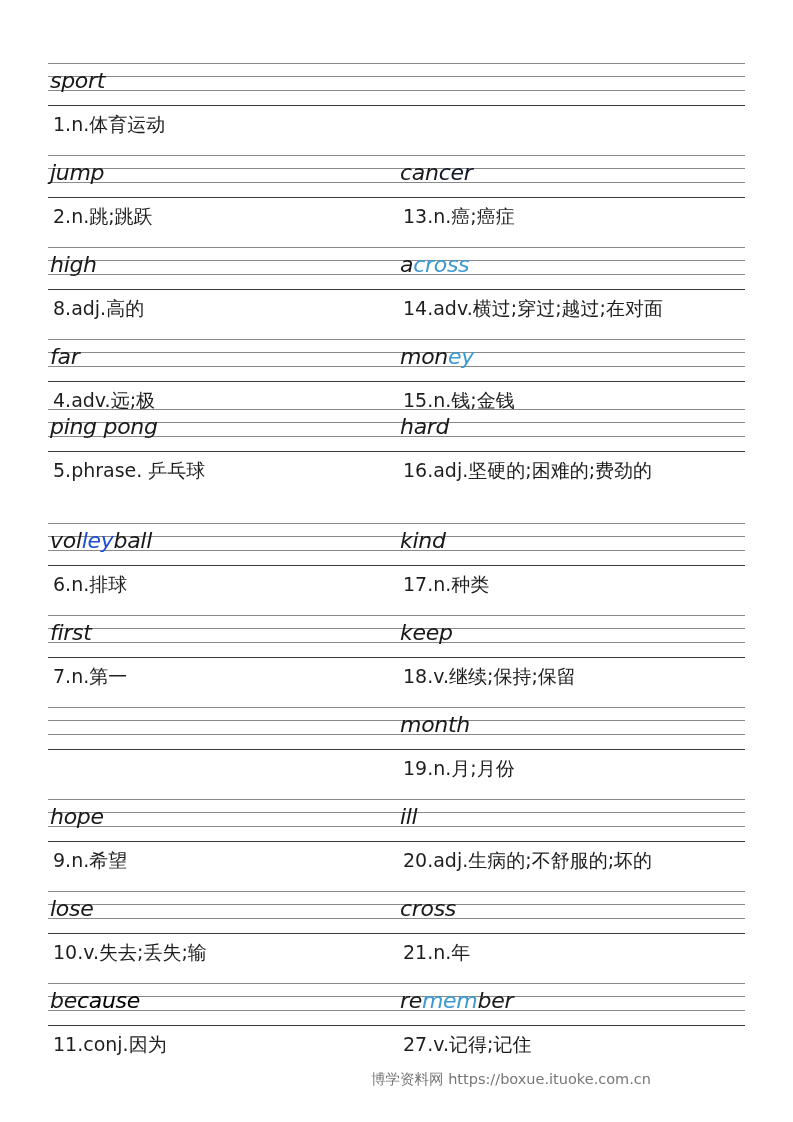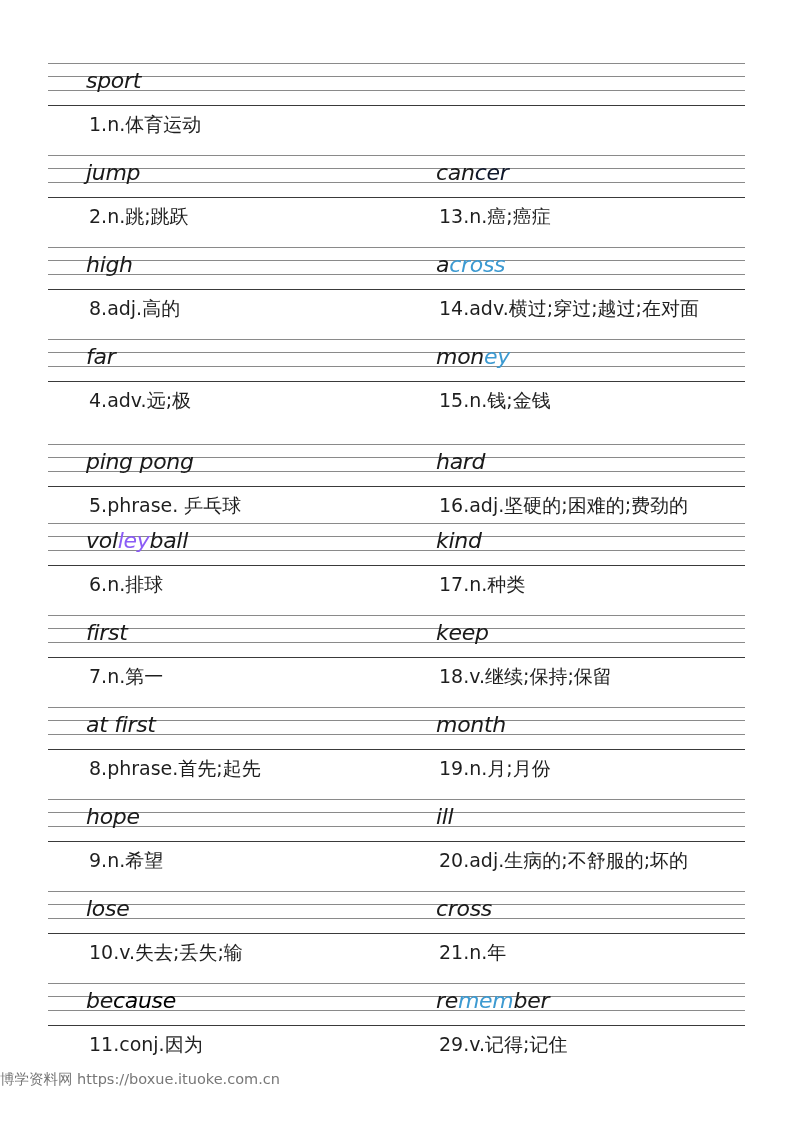--- a/index.html
+++ b/index.html
@@ -5,28 +5,28 @@
   html, body { margin:0; padding:0; background:#ffffff; }
   body { width:793px; height:1122px; position:relative; overflow:hidden;
          font-family:"DejaVu Sans", sans-serif; color:#222; }
   .row { position:absolute; left:48px; width:697px; height:92px; }
   .lines { position:absolute; left:0; top:0; width:697px; height:44px; }
   .ln { position:absolute; left:0; width:697px; height:1px; background:#8a8a8a; }
   .ln.l1 { top:0; }
   .ln.l2 { top:13px; }
   .ln.l3 { top:27px; }
   .ln.l4 { top:42px; height:1px; background:#3a3a3a; }
-  .cell { position:absolute; top:0; width:348px; height:92px;margin-left:36px; }
+  .cell { position:absolute; top:0; width:348px; height:92px; }
   .cell.left { left:0; }
   .cell.right { left:350px; }
   .word { position:absolute; left:2px; top:3px; font-family:"DejaVu Sans", sans-serif;
           font-style:italic; font-size:22px; line-height:30px; color:#1a1a1a; white-space:nowrap; letter-spacing:-0.3px; }
   .word .hl { color:#3d9ad1; }
   .meaning { position:absolute; left:5px; top:52px; font-size:19px; line-height:18px; color:#1e1e1e; white-space:nowrap; }
-  .footer { position:absolute; left:0; width:651px; top:1070px; text-align:left; font-size:14.5px; color:#777; }
+  .footer { position:absolute; left:0; width:651px; top:1070px; text-align:right; font-size:14.5px; color:#777; }
 </style>
 </head>
 <body>
 
 <div id="rows">
     <div class="row" style="top: 63px;">
       <div class="lines">
         <div class="ln l1"></div>
         <div class="ln l2"></div>
         <div class="ln l3"></div>
@@ -78,21 +78,21 @@
       </div>
       <div class="cell left">
         <div class="word"><span>far</span></div>
         <div class="meaning">4.adv.远;极</div>
       </div>
       <div class="cell right">
         <div class="word"><span>mon</span><span class="hl" style="color: rgb(61, 154, 209);">ey</span></div>
         <div class="meaning">15.n.钱;金钱</div>
       </div>
     </div>
-    <div class="row" style="top: 444px; text-decoration: underline;">
+    <div class="row" style="top: 409px; text-decoration: underline;">
       <div class="lines">
         <div class="ln l1"></div>
         <div class="ln l2"></div>
         <div class="ln l3"></div>
         <div class="ln l4"></div>
       </div>
       <div class="cell left">
         <div class="word"><span>ping pong</span></div>
         <div class="meaning">5.phrase. 乒乓球</div>
       </div>
@@ -102,21 +102,21 @@
       </div>
     </div>
     <div class="row" style="top: 523px;">
       <div class="lines">
         <div class="ln l1"></div>
         <div class="ln l2"></div>
         <div class="ln l3"></div>
         <div class="ln l4"></div>
       </div>
       <div class="cell left">
-        <div class="word"><span>vol</span><span class="hl" style="color: #8b5cf6;">ley</span><span>ball</span></div>
+        <div class="word"><span>vol</span><span class="hl" style="color: #1d4ed8;">ley</span><span>ball</span></div>
         <div class="meaning">6.n.排球</div>
       </div>
       <div class="cell right">
         <div class="word"><span>kind</span></div>
         <div class="meaning">17.n.种类</div>
       </div>
     </div>
     <div class="row" style="top: 615px;">
       <div class="lines">
         <div class="ln l1"></div>
@@ -133,24 +133,20 @@
         <div class="meaning">18.v.继续;保持;保留</div>
       </div>
     </div>
     <div class="row" style="top: 707px;">
       <div class="lines">
         <div class="ln l1"></div>
         <div class="ln l2"></div>
         <div class="ln l3"></div>
         <div class="ln l4"></div>
       </div>
-      <div class="cell left">
-        <div class="word"><span>at first</span></div>
-        <div class="meaning">8.phrase.首先;起先</div>
-      </div>
       <div class="cell right">
         <div class="word"><span>month</span></div>
         <div class="meaning">19.n.月;月份</div>
       </div>
     </div>
     <div class="row" style="top: 799px;">
       <div class="lines">
         <div class="ln l1"></div>
         <div class="ln l2"></div>
         <div class="ln l3"></div>
@@ -187,18 +183,18 @@
         <div class="ln l2"></div>
         <div class="ln l3"></div>
         <div class="ln l4"></div>
       </div>
       <div class="cell left">
         <div class="word"><span>be</span><span class="hl" style="color: #000000;">cause</span></div>
         <div class="meaning">11.conj.因为</div>
       </div>
       <div class="cell right">
         <div class="word"><span>re</span><span class="hl" style="color: rgb(61, 154, 209);">mem</span><span>ber</span></div>
-        <div class="meaning">29.v.记得;记住</div>
+        <div class="meaning">27.v.记得;记住</div>
       </div>
     </div>
   </div>
 
 <div class="footer">博学资料网 https://boxue.ituoke.com.cn</div>
 
 </body></html>

